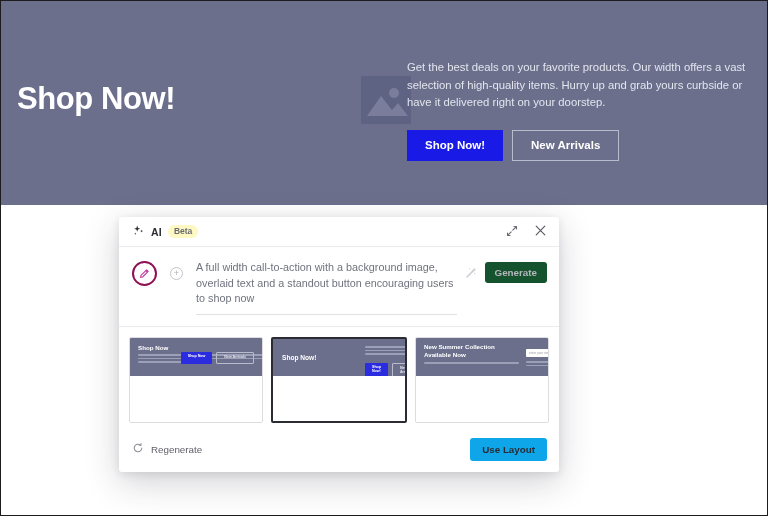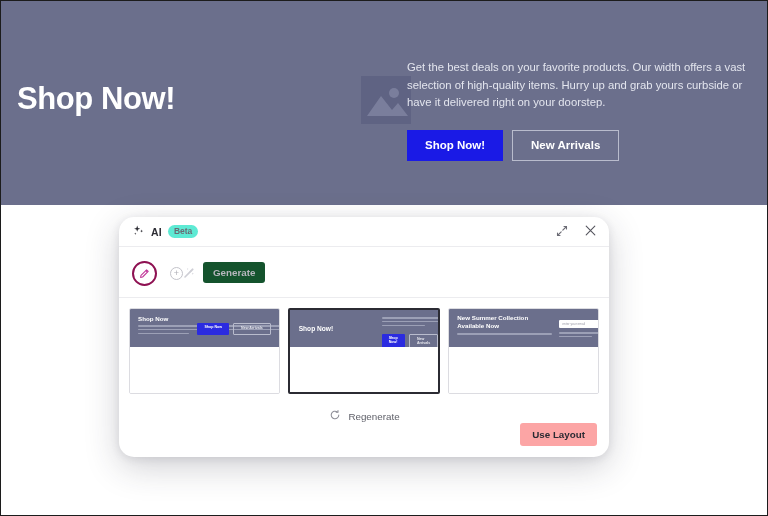--- a/index.html
+++ b/index.html
@@ -76,43 +76,43 @@
     width: 50px; height: 48px;
     background: #5f6383;
     overflow: hidden;
   }
   .hero-img-ph svg { display: block; }
 
   
   .ai-panel {
     position: absolute;
     left: 118px; top: 216px;
-    width: 490px;
+    width: 440px;
     background: #ffffff;
-    border-radius: 15px;
+    border-radius: 3px;
     box-shadow: 0 10px 34px rgba(40,40,60,0.22), 0 2px 8px rgba(40,40,60,0.10);
     overflow: hidden;
   }
   .ai-head {
     height: 30px;
     display: flex;
     align-items: center;
     padding: 0 12px 0 13px;
     border-bottom: 1px solid #ececef;
   }
   .ai-head-left { display: flex; align-items: center; gap: 6px; }
   .sparkle-icon { display: block; }
   .ai-label {
     font-size: 10.5px;
     font-weight: 600;
     color: #2c2c33;
     letter-spacing: 0.2px;
   }
   .beta-badge {
-    background: #5eead4;
+    background: #fef9c3;
     color: #6a6a73;
     font-size: 8.5px;
     font-weight: 600;
     padding: 2.5px 6px;
     border-radius: 9px;
     line-height: 1;
   }
   .ai-head-right {
     margin-left: auto;
     display: flex;
@@ -243,29 +243,28 @@
     background: #2b2be0; color: #fff; font-size: 3.4px; font-weight: 700;
     padding: 2.5px 6px; border-radius: 1px; line-height: 1; margin-left: 3px;
   }
   .m3-note { position: absolute; left: 110px; top: 23px; width: 62px; }
 
   
   .ai-foot {
     display: flex;
     align-items: center;
     padding: 7px 12px 11px 13px;
-    flex-direction: column;
   }
   .regen {
     display: flex; align-items: center; gap: 7px;
     font-size: 9.8px; color: #5f6069; cursor: pointer;
   }
   .use-layout {
     margin-left: auto;
-    background: #fca5a5;
+    background: #0ea5e9;
     color: #2b2b33;
     border: none;
     font-size: 9.8px;
     font-weight: 600;
     padding: 6px 12px;
     border-radius: 3px;
     cursor: pointer;
   }
 </style>
 </head>
@@ -327,20 +326,23 @@
         <svg width="13" height="13" viewBox="0 0 13 13">
           <path d="M2.6 10.4 L3.0 8.4 L8.6 2.8 L10.2 4.4 L4.6 10.0 Z" fill="none" stroke="#c2399b" stroke-width="1.1" stroke-linejoin="round"></path>
           <path d="M7.8 3.6 L9.4 5.2" stroke="#c2399b" stroke-width="1.1"></path>
         </svg>
       </span>
 
       <span class="plus-circle">
           <span>+</span>
         </span>
 
+      <div class="prompt-field">
+        <div class="prompt-text">A full width call-to-action with a background image, overlaid text and a standout button encouraging users to shop now</div>
+      </div>
 
       <span class="wand-icon">
         <svg width="12" height="12" viewBox="0 0 12 12">
           <path d="M2.0 10.0 L7.6 4.4" stroke="#cfcfd6" stroke-width="1.6" stroke-linecap="round"></path>
           <path d="M7.6 4.4 L9.6 2.4" stroke="#cfcfd6" stroke-width="2" stroke-linecap="round"></path>
           <path d="M9.8 5.6 L10.1 6.5 L11.0 6.8 L10.1 7.1 L9.8 8.0 L9.5 7.1 L8.6 6.8 L9.5 6.5 Z" fill="#cfcfd6"></path>
           <path d="M4.6 1.0 L4.85 1.8 L5.65 2.05 L4.85 2.3 L4.6 3.1 L4.35 2.3 L3.55 2.05 L4.35 1.8 Z" fill="#cfcfd6"></path>
         </svg>
       </span>
 

